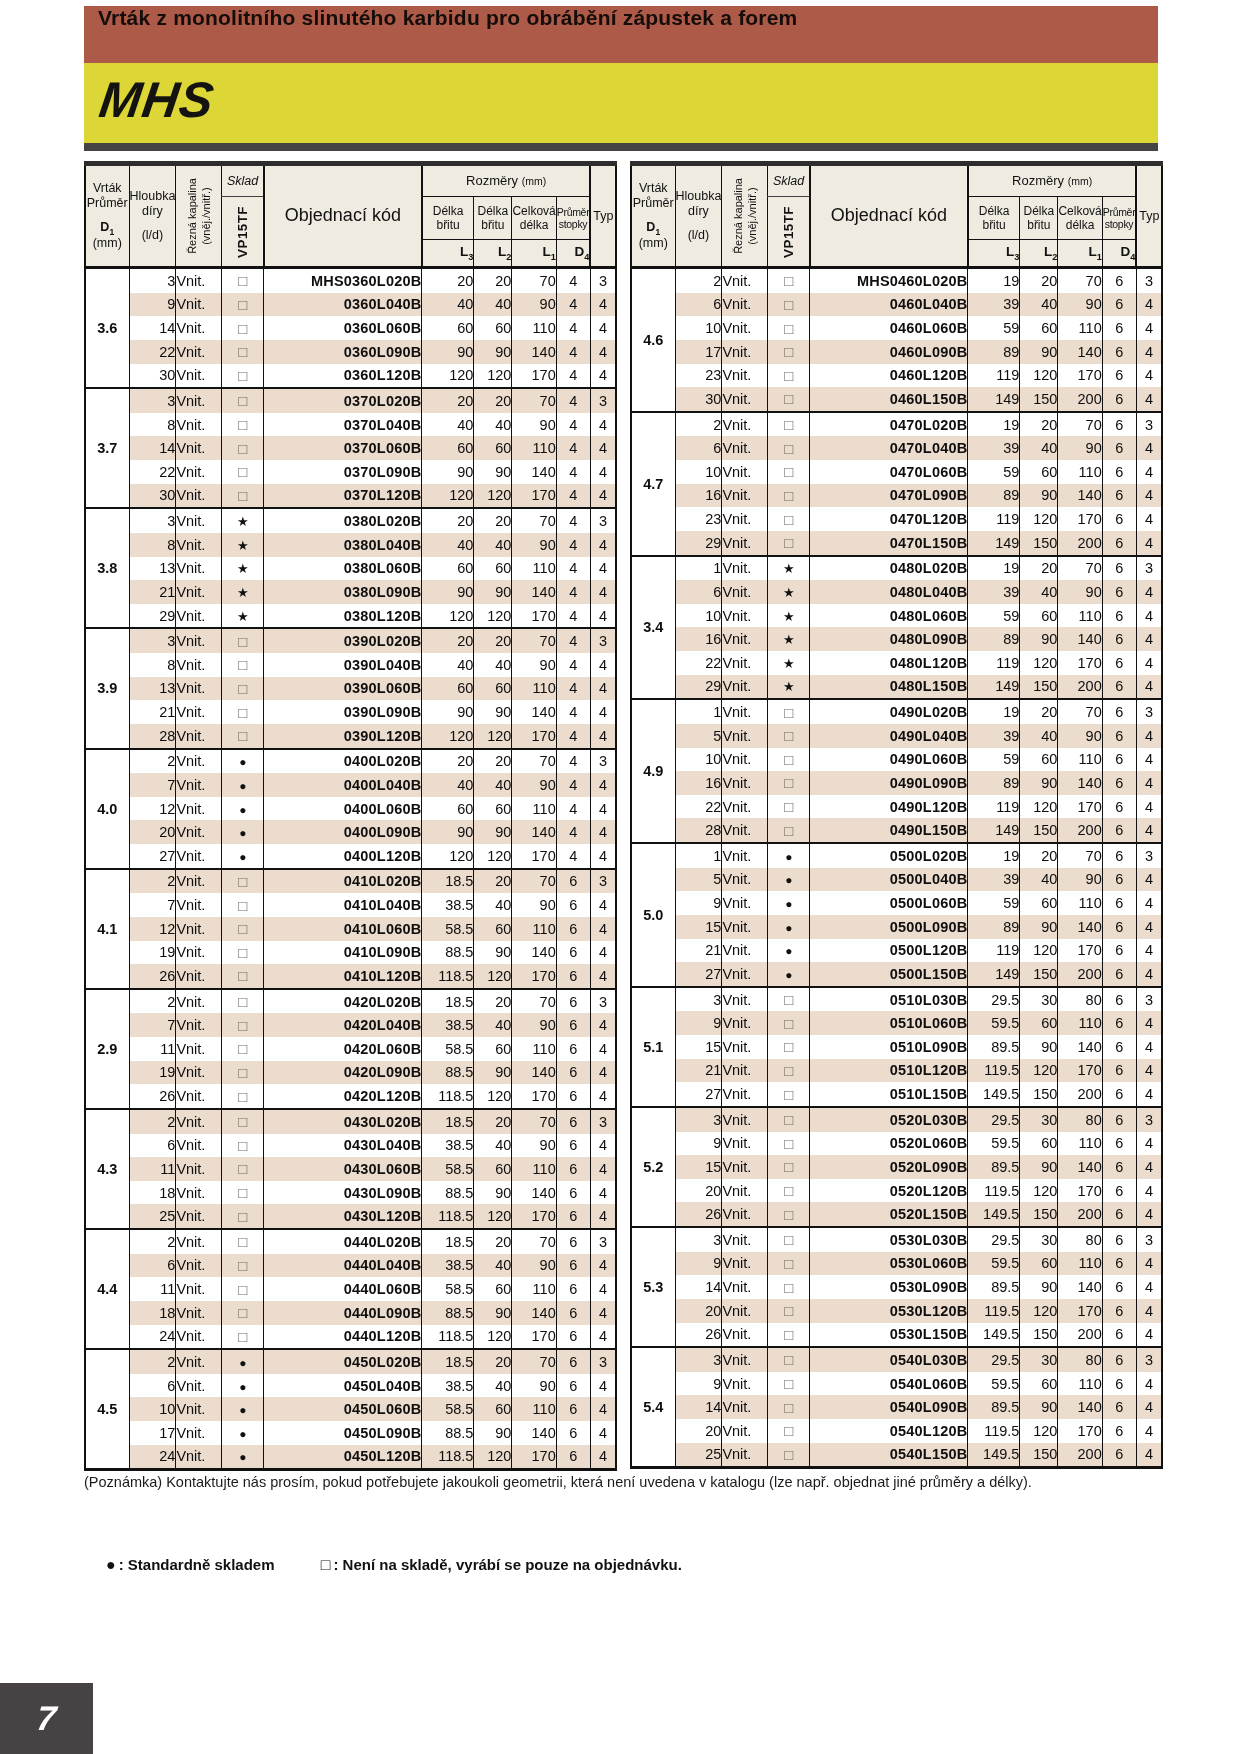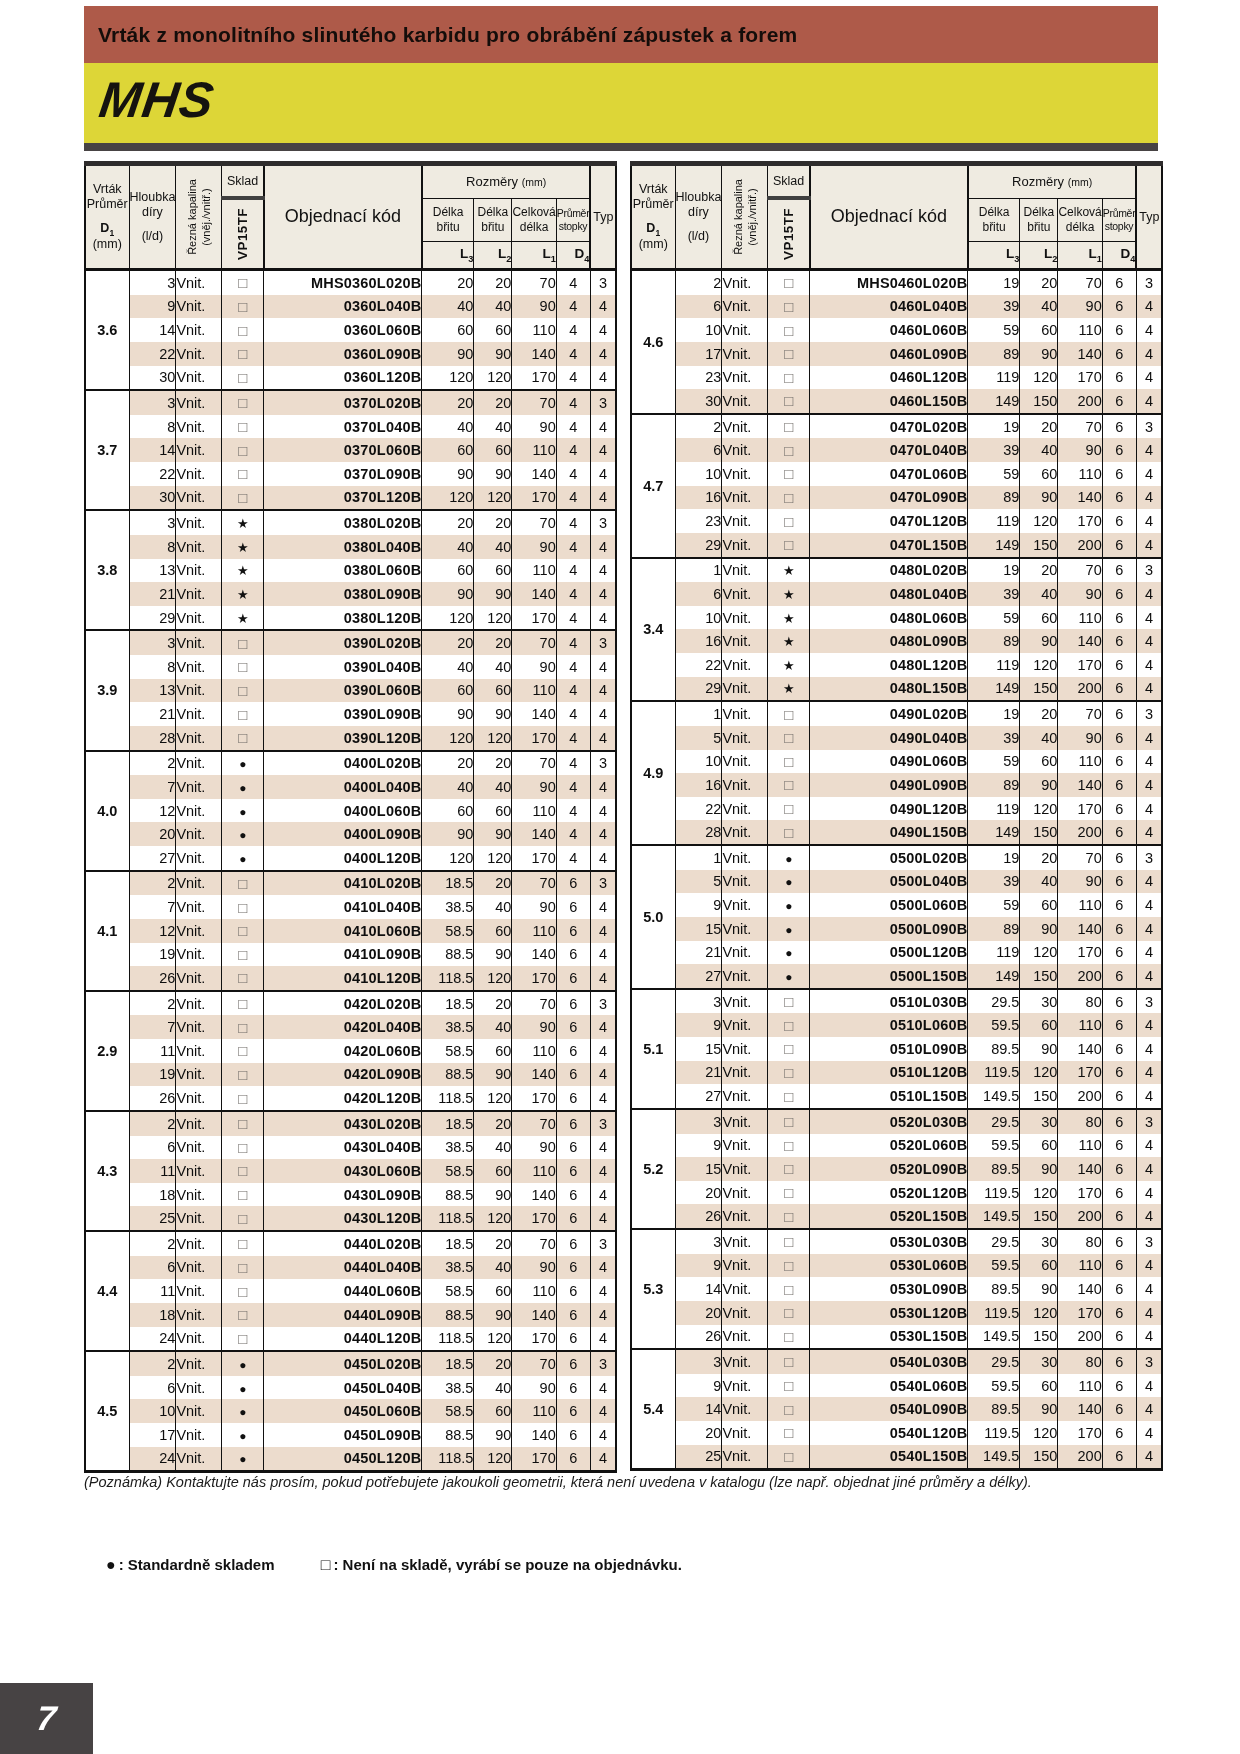--- a/index.html
+++ b/index.html
@@ -1,38 +1,38 @@
 <!DOCTYPE html>
 <html><head>
 <meta charset="utf-8">
 <style>
   html,body{margin:0;padding:0;}
   body{
     position:relative;width:1240px;height:1754px;background:#ffffff;
     font-family:"Liberation Sans",sans-serif;color:#111;overflow:hidden;
   }
   
-  .banner-red{position:absolute;left:84px;top:6px;width:1074px;height:57px;background:#ae5a49;display:flex;align-items:center;}
+  .banner-red{position:absolute;left:84px;top:6px;width:1074px;height:57px;background:#ae5a49;display:flex;}
   .banner-red .t{font-size:21px;font-weight:bold;color:#140d0a;padding-left:14px;letter-spacing:0.2px;}
   .banner-yellow{position:absolute;left:84px;top:63px;width:1074px;height:80px;background:#ddd637;}
   .logo{position:absolute;left:16px;top:8px;font-size:50px;font-weight:900;font-style:italic;color:#15130f;transform:skewX(-8deg);letter-spacing:1px;}
   .dark-bar{position:absolute;left:84px;top:143px;width:1074px;height:8px;background:#474344;}
   
   .tbl-wrap-left{position:absolute;left:84px;top:161px;}
   .tbl-wrap-right{position:absolute;left:630px;top:161px;}
   table.tbl{border-collapse:collapse;table-layout:fixed;background:#fff;
     border:2px solid #111;border-top:5px solid #2e2c2c;border-bottom:3px solid #111;}
   .tbl th{background:#efebe1;font-weight:normal;font-size:12.5px;color:#111;text-align:center;
     vertical-align:middle;border-left:1px solid #111;padding:0;line-height:1.18;}
   .hr1 th{height:30px;}
   .hr2 th{height:42px;}
   .hr3 th{height:26px;font-weight:bold;font-size:13.5px;text-align:right;}
   th.codeh{font-size:18px;}
   th.codeh,th.dims,th.typh,th.bl2{border-left:2px solid #111;}
-  th.skl{border-bottom:4px solid #404040;}
+  th.skl{border-bottom:1px solid #404040;font-style:italic;}
   th.dims{border-bottom:1px solid #111;font-size:13px;}
   th.sub{border-bottom:1px solid #111;font-size:12px;}
   th.sub.dim4{font-size:10.5px;letter-spacing:-0.3px;}
   .small{font-size:10.5px;}
   sub{font-size:68%;}
   .gap{margin-top:9px;}
   .rel{position:relative;}
   .vwrap{display:flex;width:100%;align-items:center;justify-content:center;}
   .h98{height:98px;}
   .h68{height:68px;}
@@ -50,21 +50,21 @@
   td.c-d4{text-align:center;}
   td.c-typ{text-align:center;border-left:2px solid #111;}
   tr.stripe td{background:#ecdccd;}
   tr.grp td{border-top:2.5px solid #111;}
   .tbl tbody tr:first-child td{border-top:3px solid #111;}
   .sym{display:inline-block;}
   .sym-square{color:#6e6a66;font-size:15px;}
   .sym-star{color:#111;font-size:13px;}
   .sym-circle{color:#111;font-size:12px;}
   
-  .note{position:absolute;left:84px;top:1474px;width:1090px;font-size:14.5px;color:#1b1b1b;font-style:italic;}
+  .note{position:absolute;left:84px;top:1474px;width:1090px;font-size:14.5px;color:#1b1b1b;}
   .legend{position:absolute;left:106px;top:1556px;font-size:15px;font-weight:bold;color:#111;}
   .leg-item{margin-right:42px;margin-top:16px;}
   .leg-sym{font-weight:normal;font-size:16px;margin-right:3px;}
   .page-tab{position:absolute;left:0;top:1683px;width:93px;height:71px;background:#474344;display:flex;align-items:center;justify-content:center;}
   .page-tab .n{font-size:34px;font-weight:bold;font-style:italic;color:#fff;transform:skewX(-6deg);}
 </style>
 </head>
 <body>
 
 <div class="banner-red">

